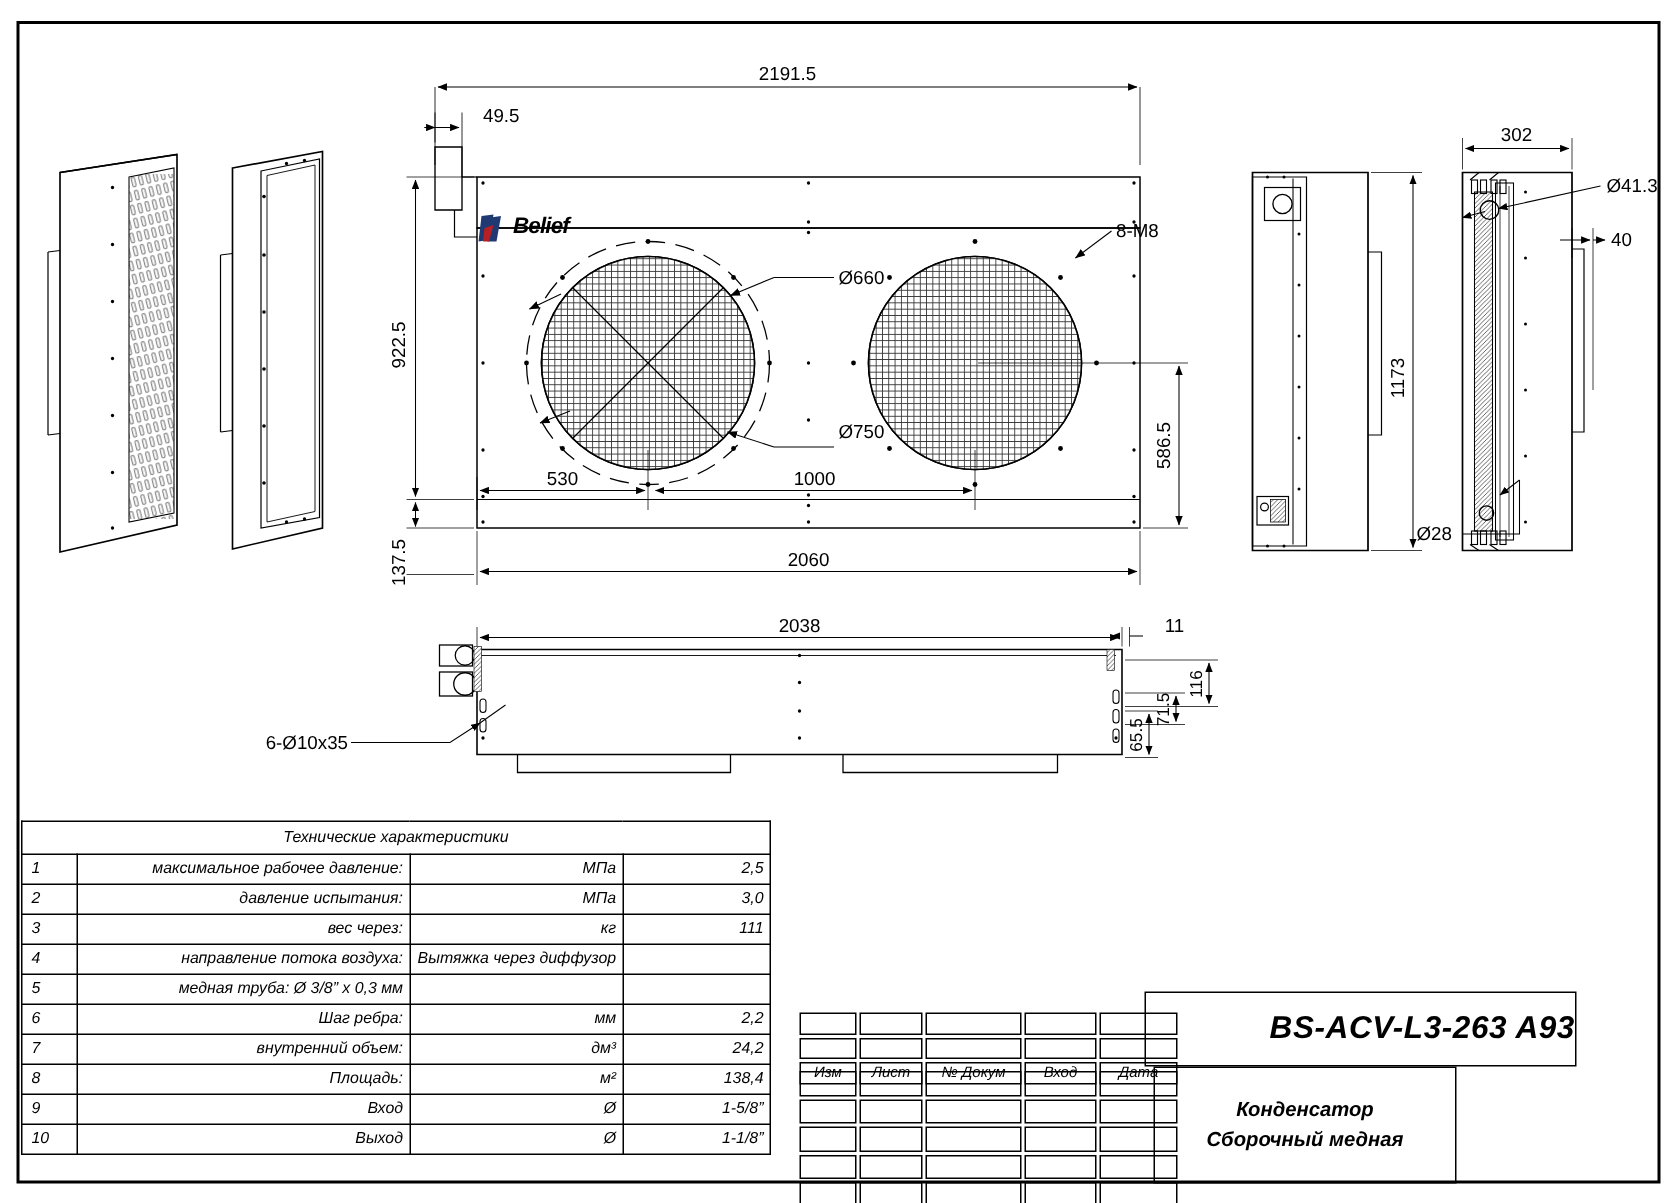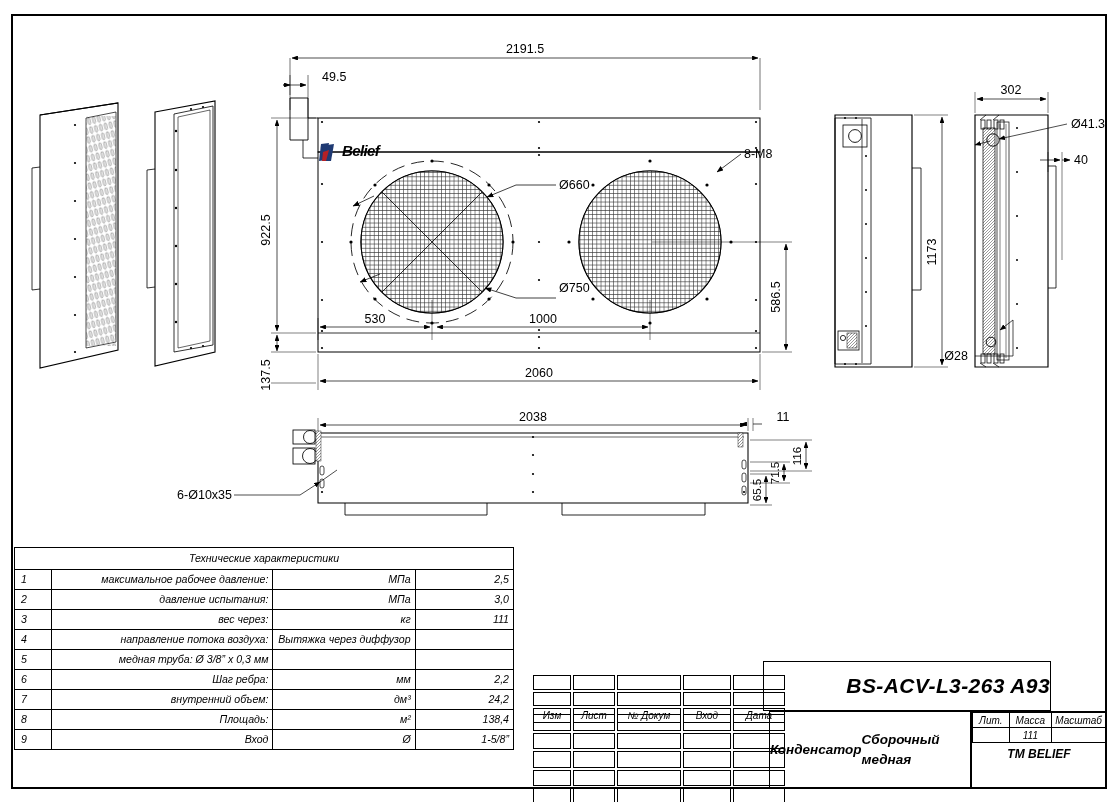--- a/index.html
+++ b/index.html
@@ -49,21 +49,21 @@
   .doc-code{
     position:absolute;left:232px;top:0px;width:288px;height:50px;
     border:1px solid #000;box-sizing:border-box;
     display:flex;align-items:center;justify-content:flex-end;
   }
   .doc-code span{font-style:italic;font-weight:bold;font-size:21px;letter-spacing:.4px;}
 
   .doc-name{
     position:absolute;left:238px;top:50px;width:202px;height:78px;
     border:1px solid #000;box-sizing:border-box;
-    display:flex;flex-direction:row;align-items:center;justify-content:center;
+    display:flex;flex-direction:column;align-items:center;justify-content:center;
   }
   .doc-name span{font-style:italic;font-weight:bold;font-size:13.5px;line-height:1.45;}
 
   .meta{position:absolute;left:440px;top:50px;width:136px;height:78px;
     border:1px solid #000;box-sizing:border-box;}
   .meta table{border-collapse:collapse;width:100%;}
   .meta td{border:1px solid #000;height:14px;font-style:italic;font-size:10px;text-align:center;padding:0;}
   .meta td.brand{height:22px;font-size:12px;font-weight:bold;font-style:italic;border-left:none;border-right:none;border-bottom:none;}
   .mw1{width:38px}.mw2{width:44px}.mw3{width:54px}
 
@@ -505,20 +505,26 @@
         <td class="c-name">Площадь:</td>
         <td class="c-unit">м²</td>
         <td class="c-val">138,4</td>
       </tr>
       <tr>
         <td class="c-num">9</td>
         <td class="c-name">Вход</td>
         <td class="c-unit">Ø</td>
         <td class="c-val">1-5/8”</td>
       </tr>
+      <tr>
+        <td class="c-num">10</td>
+        <td class="c-name">Выход</td>
+        <td class="c-unit">Ø</td>
+        <td class="c-val">1-1/8”</td>
+      </tr>
     </tbody>
   </table>
 
   <div class="title-block">
 
     <table class="rev-top">
       <tbody>
         <tr>
           <td class="w1"></td>
             <td class="w2"></td>
@@ -585,35 +591,16 @@
 
     <div class="doc-code">
       <span>BS-ACV-L3-263 A93</span>
     </div>
 
     <div class="doc-name">
       <span>Конденсатор</span>
       <span>Сборочный медная</span>
     </div>
 
-    <div class="meta">
-      <table>
-        <tbody>
-          <tr>
-            <td class="mw1">Лит.</td>
-            <td class="mw2">Масса</td>
-            <td class="mw3">Масштаб</td>
-          </tr>
-          <tr>
-            <td class="mw1"></td>
-            <td class="mw2">111</td>
-            <td class="mw3"></td>
-          </tr>
-          <tr>
-            <td class="brand" colspan="3">TM BELIEF</td>
-          </tr>
-        </tbody>
-      </table>
-    </div>
 
   </div>
 
 </div>
 
 </body></html>

